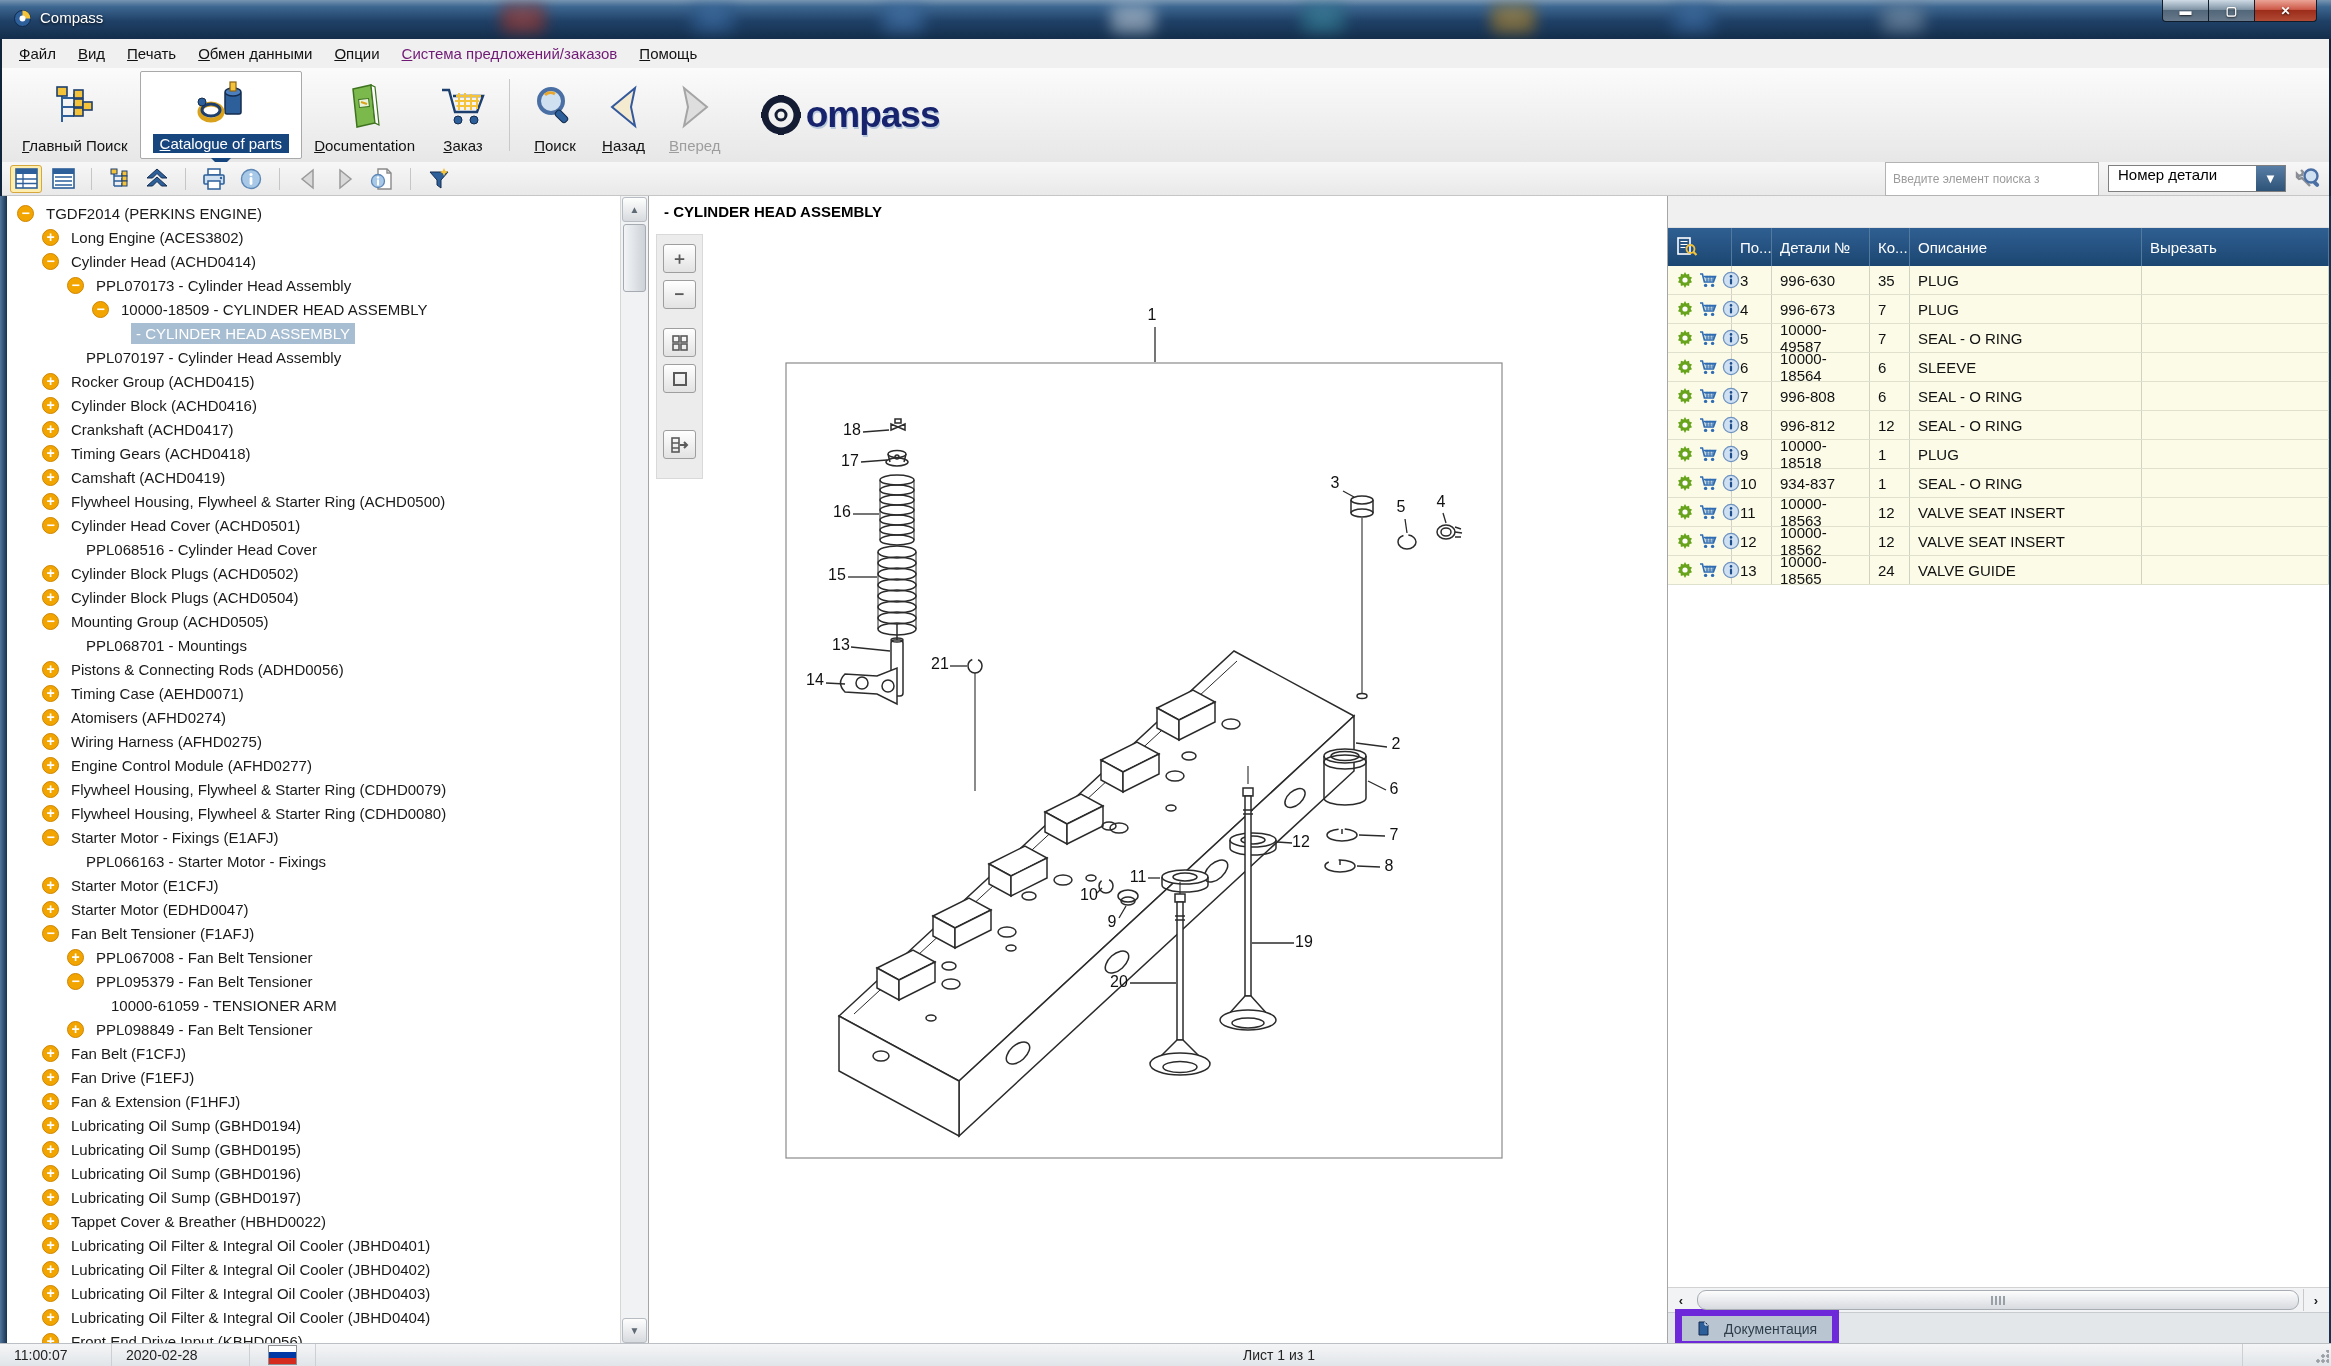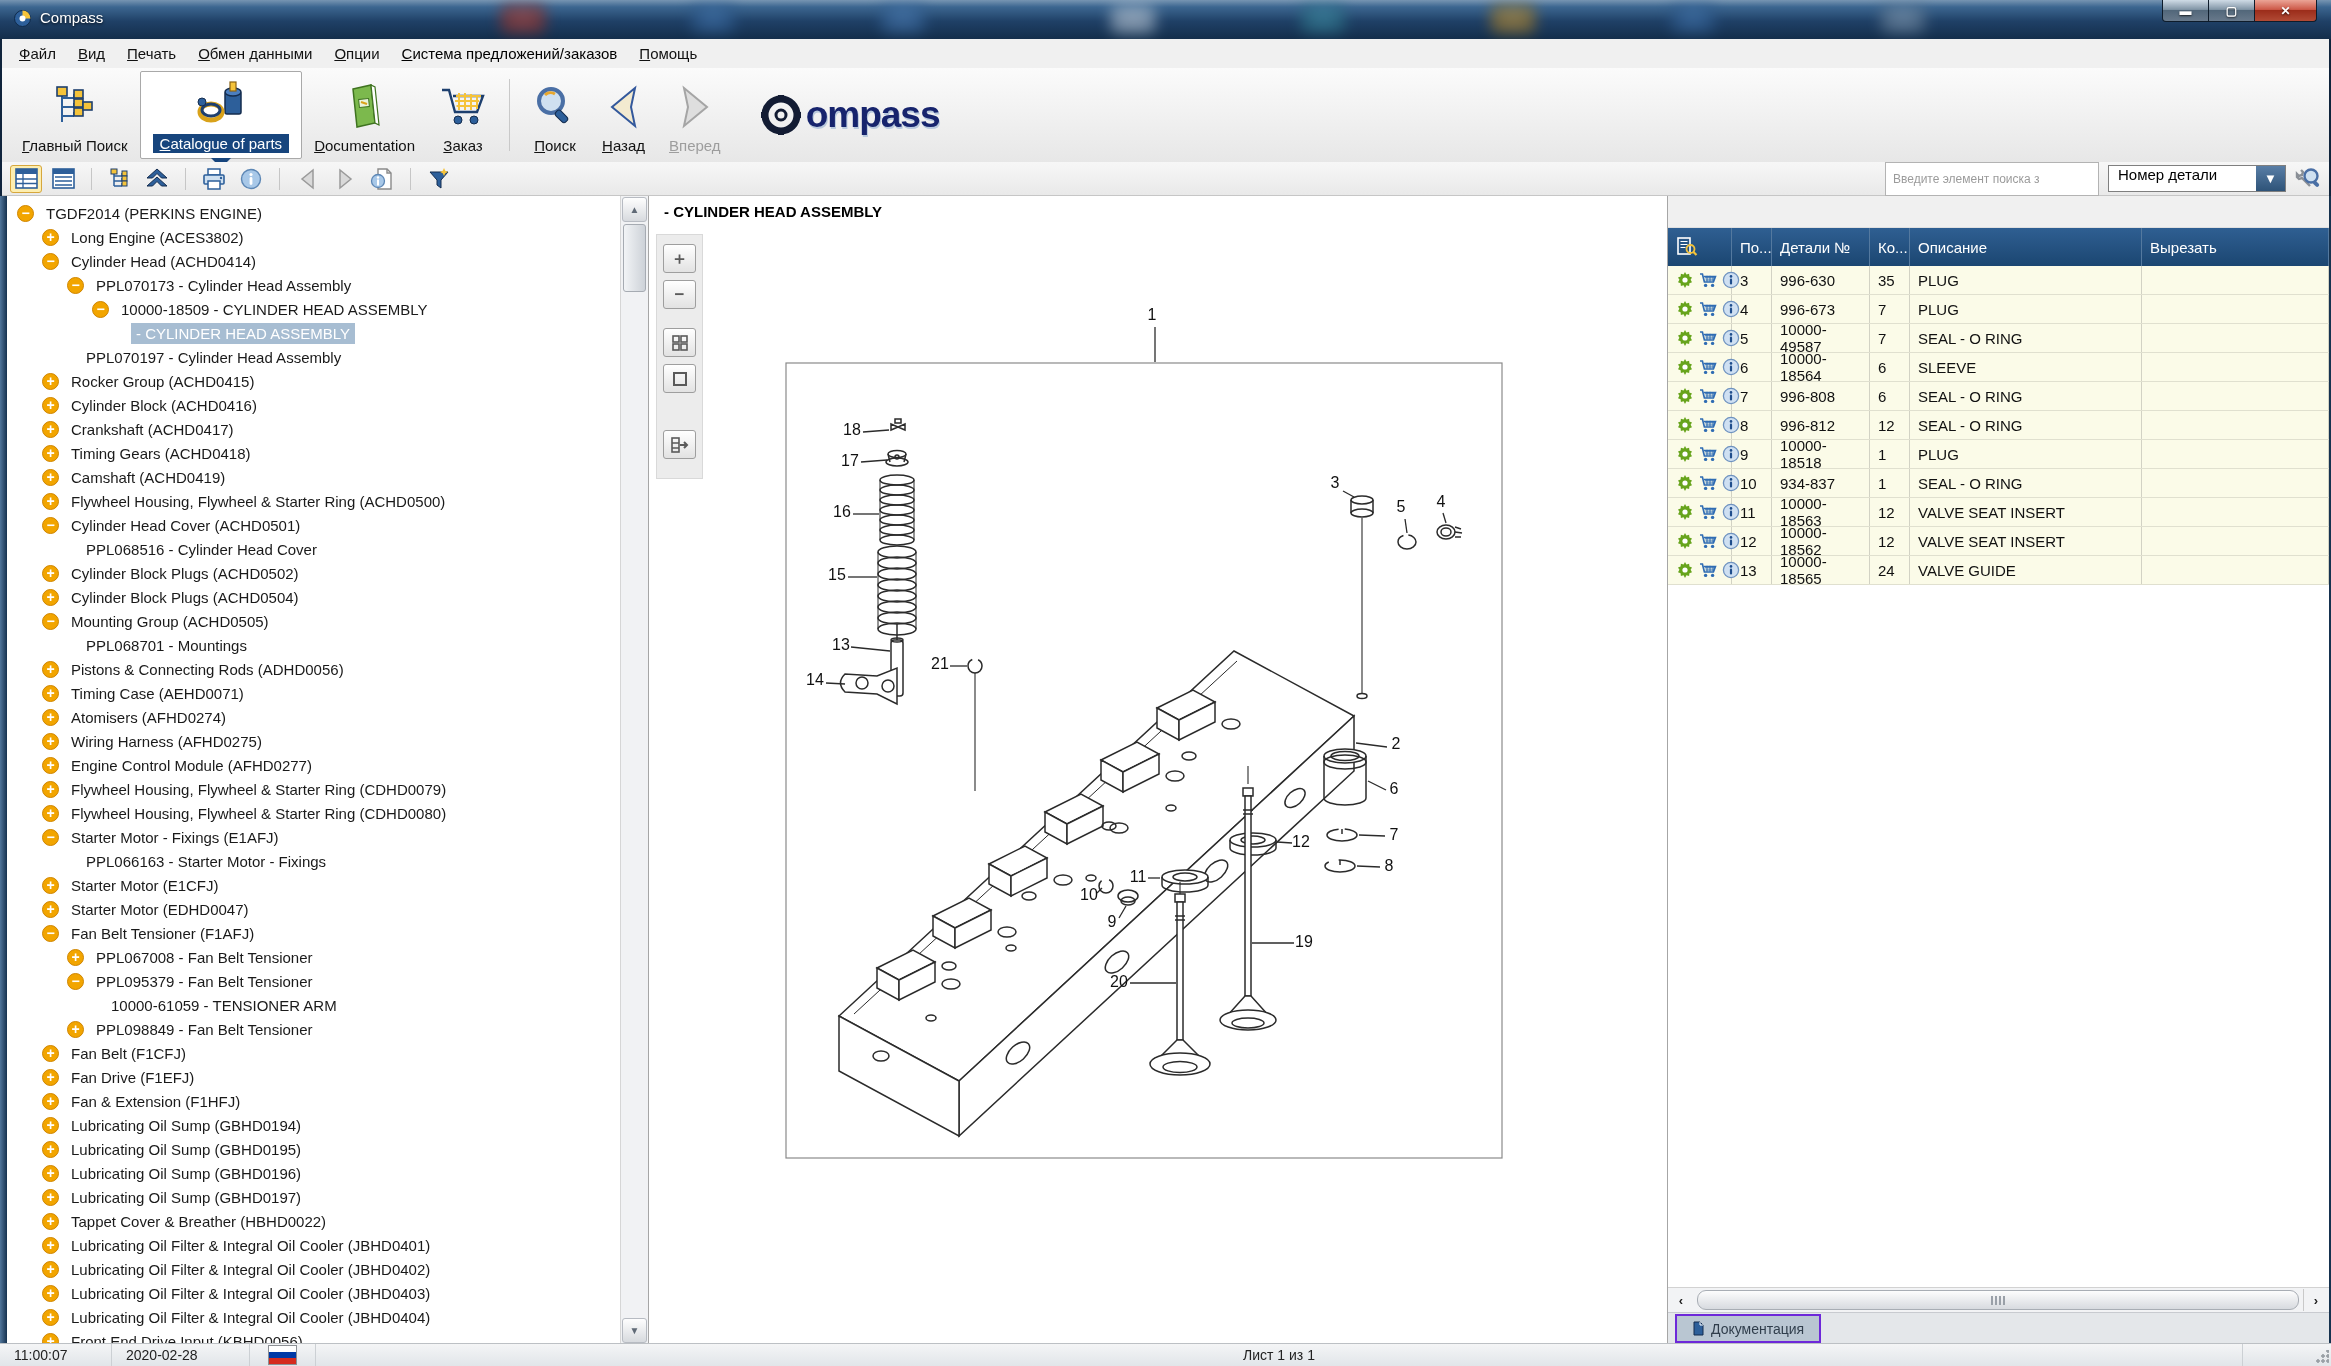--- a/index.html
+++ b/index.html
@@ -19,21 +19,21 @@
     text-shadow:0 1px 2px rgba(0,0,0,.7);}
   .winbtn.min{border-radius:0 0 0 4px;}
   .winbtn.close{width:61px;border-radius:0 0 4px 0;
     background:linear-gradient(#eba496 0%,#cd5948 45%,#9c2d1b 50%,#b14a35 100%);}
 
   
   .menubar{position:absolute;top:39px;left:2px;right:2px;height:29px;background:#f0f0f0;
     border-bottom:1px solid #dcdcdc;display:flex;align-items:center;padding-left:6px;}
   .menu-item{display:inline-block;padding:4px 11px;font-size:15px;color:#111;}
   .menu-item::first-letter{text-decoration:underline;}
-  .menu-item.disabled{color:#000000;}
+  .menu-item.disabled{color:#701a75;}
 
   
   .toolbar{position:absolute;top:68px;left:2px;right:2px;height:94px;
     background:linear-gradient(#fbfbfb,#e7e7e7);display:flex;align-items:stretch;padding:3px 8px;box-sizing:border-box;}
   .tbtn{display:flex;flex-direction:column;align-items:center;justify-content:flex-end;
     gap:5px;padding:5px 12px;font-size:15px;color:#111;position:relative;}
   .tbtn .ticon{height:50px;display:flex;align-items:center;justify-content:center;}
   .tlabel::first-letter{text-decoration:underline;}
   .tbtn.selected{background:#fff;border:1px solid #a9a9a9;border-radius:2px;text-align:center;}
   .tbtn.selected .tlabel{background:#17457d;color:#fff;padding:1px 7px;}
@@ -108,22 +108,22 @@
   .tc svg{width:18px;height:18px;flex:0 0 18px;}
   .table-rest{flex:1;background:#fff;}
   .hscroll{height:25px;display:flex;align-items:stretch;background:#f2f3f5;border-top:1px solid #d2d2d2;padding:1px;box-sizing:border-box;}
   .hs-btn{width:24px;display:flex;align-items:center;justify-content:center;font-size:13px;font-weight:bold;color:#222;}
   .hs-btn.right{border-left:1px solid #c9c9c9;}
   .hs-thumb{flex:1;margin:1px 4px;background:linear-gradient(#fdfdfd,#d7dadf);border:1px solid #a8adb4;
     border-radius:9px;position:relative;}
   .hs-thumb::after{content:'';position:absolute;left:50%;top:5px;width:14px;height:9px;transform:translateX(-50%);
     background:repeating-linear-gradient(90deg,#9aa0a8 0 2px,transparent 2px 4px);}
   .doc-strip{height:31px;background:#e4e7ea;border-top:1px solid #c8cbd0;display:flex;align-items:center;padding-left:7px;}
-  .doc-tab{height:25px;background:#b9c6d2;border:2px solid #6d28d9;display:flex;align-items:center;
-    gap:7px;padding:0 15px;font-size:14px;color:#303e4c;}
+  .doc-tab{height:25px;background:#b9c6d2;border:7px solid #6d28d9;display:flex;align-items:center;
+    gap:15px;padding:0 15px;font-size:14px;color:#303e4c;}
 
   
   .statusbar{position:absolute;left:0;right:0;bottom:0;height:22px;
     background:linear-gradient(#f4f5f6,#e1e5e9);border-top:1px solid #bcc0c4;
     display:flex;align-items:center;font-size:14px;color:#222;}
   .ss{height:100%;display:flex;align-items:center;padding:0 14px;border-right:1px solid #ccd0d4;box-sizing:border-box;}
   .ss.time{width:112px;} .ss.date{width:138px;text-align:right;} .ss.flagseg{width:66px;justify-content:center;}
   .ss.main{flex:1;justify-content:center;border-right:1px solid #ccd0d4;}
   .ss.tail{width:88px;border-right:none;position:relative;}
   .grip{position:absolute;right:2px;bottom:2px;width:14px;height:14px;

